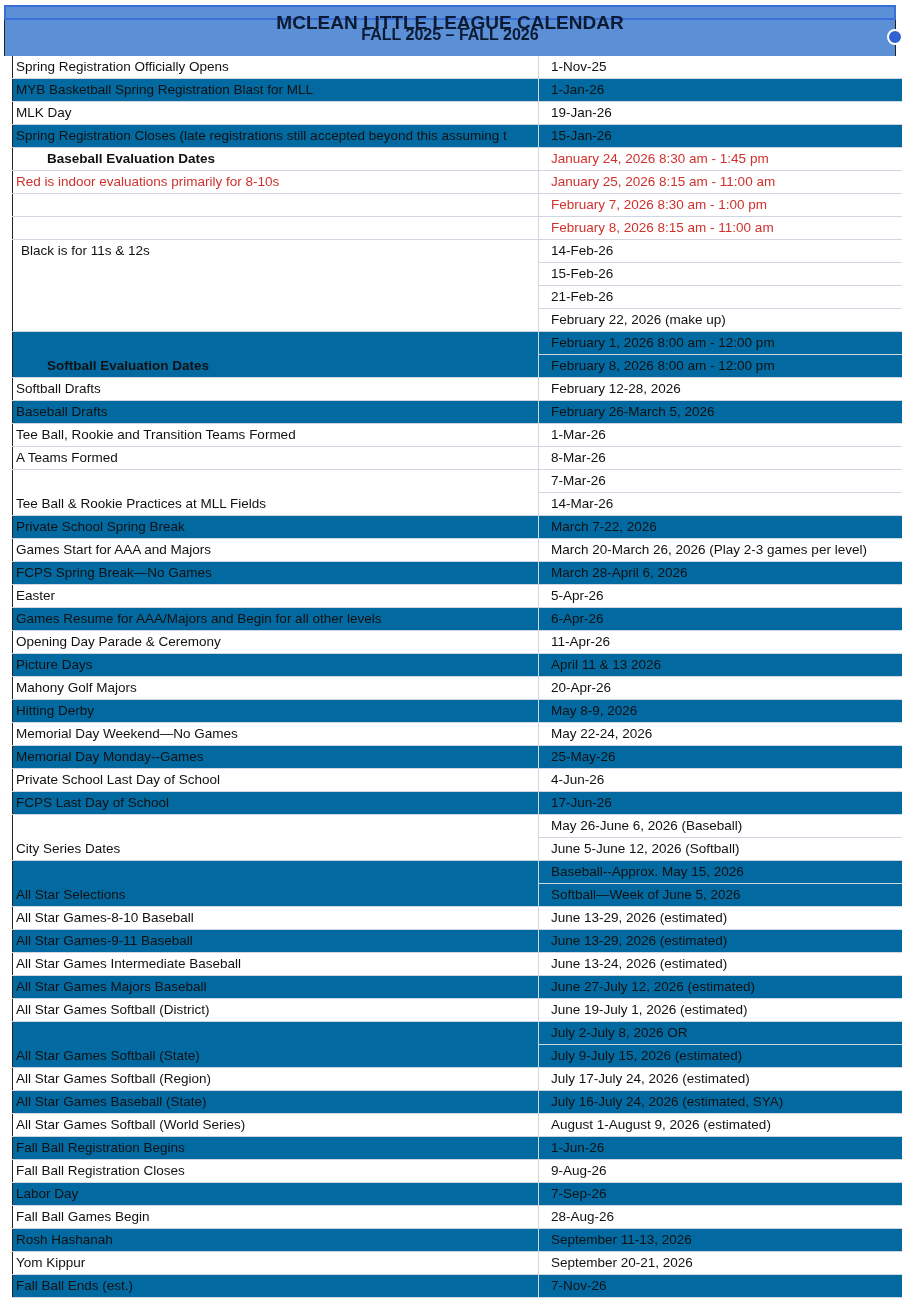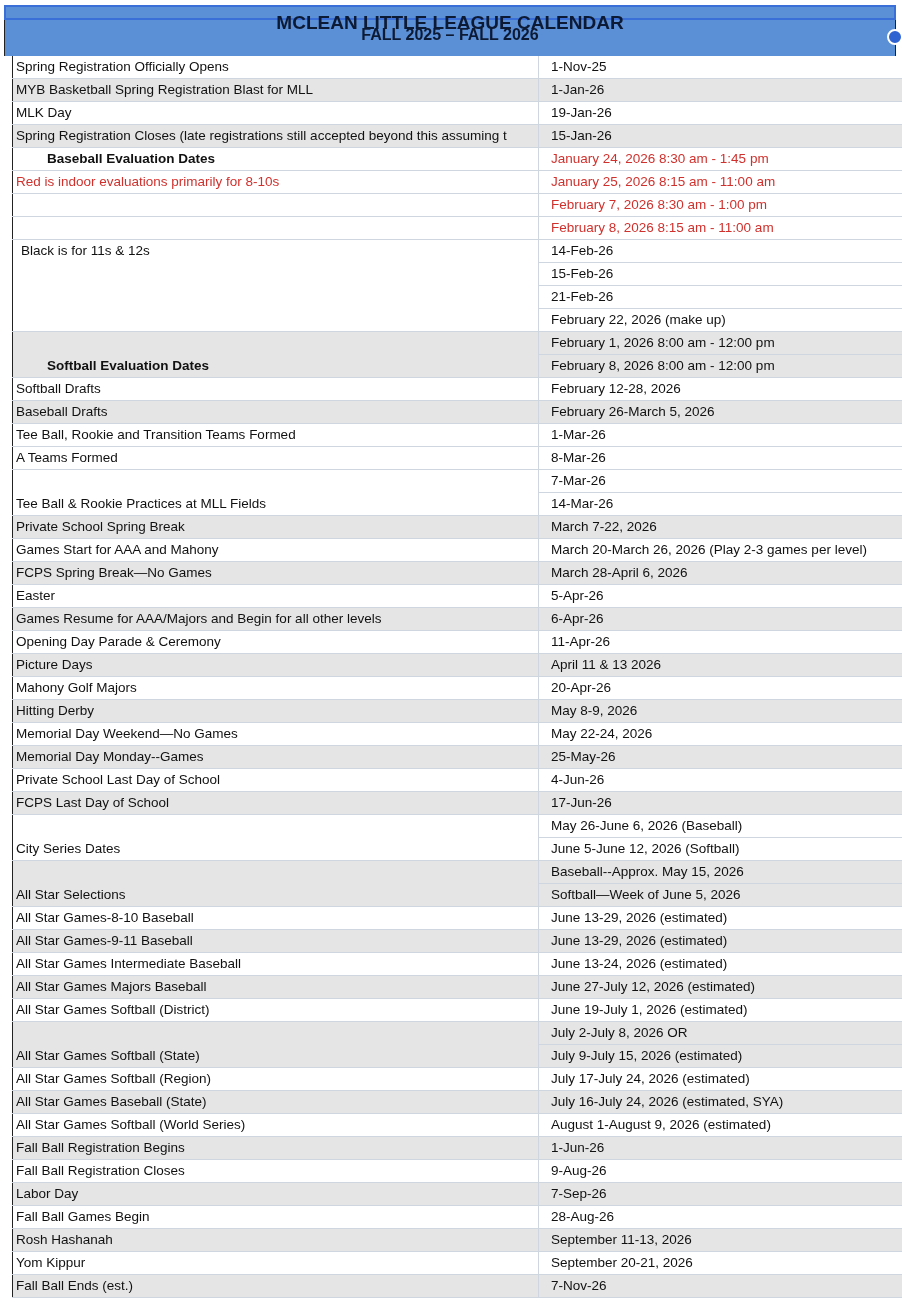--- a/index.html
+++ b/index.html
@@ -13,21 +13,21 @@
          font-weight:bold; font-size:16px; color:#0d1a33; border-left:1px solid #222;
          border-right:1px solid #222; }
   .handle { position:absolute; right:-9px; top:22px; width:12px; height:12px;
             border-radius:50%; background:#2f63d2; border:2px solid #fff; z-index:3; }
   table { border-collapse:collapse; width:892px; table-layout:fixed;
           border-left:1.5px solid #222; border-right:1.5px solid #222; border-bottom:1.5px solid #222;margin-left:8px; }
   col.c1 { width:526px; } col.c2 { width:366px; }
   td { height:22px; padding:0 3px; border-bottom:1px solid #cfd6df; white-space:nowrap;
        overflow:hidden; vertical-align:bottom; line-height:22px; }
   td.c2 { border-left:1px solid #cfd6df; padding-left:12px; }
-  tr.blue td { background:#e5e5e5; }
+  tr.blue td { background:#0369a1; }
   .red { color:#d0312d; }
   .bold { font-weight:bold;padding-left:34px; }
 </style>
 </head>
 <body>
 
 <div class="sheet">
   <div class="title">
     <span>MCLEAN LITTLE LEAGUE CALENDAR</span>
     <span class="handle"></span>
@@ -114,21 +114,21 @@
           <td class="c2">7-Mar-26</td>
         </tr>
         <tr>
           <td class="c2">14-Mar-26</td>
         </tr>
         <tr class="blue">
           <td class="c1" rowspan="1">Private School Spring Break</td>
           <td class="c2">March 7-22, 2026</td>
         </tr>
         <tr>
-          <td class="c1" rowspan="1">Games Start for AAA and Mahony</td>
+          <td class="c1" rowspan="1">Games Start for AAA and Majors</td>
           <td class="c2">March 20-March 26, 2026 (Play 2-3 games per level)</td>
         </tr>
         <tr class="blue">
           <td class="c1" rowspan="1">FCPS Spring Break—No Games</td>
           <td class="c2">March 28-April 6, 2026</td>
         </tr>
         <tr>
           <td class="c1" rowspan="1">Easter</td>
           <td class="c2">5-Apr-26</td>
         </tr>

